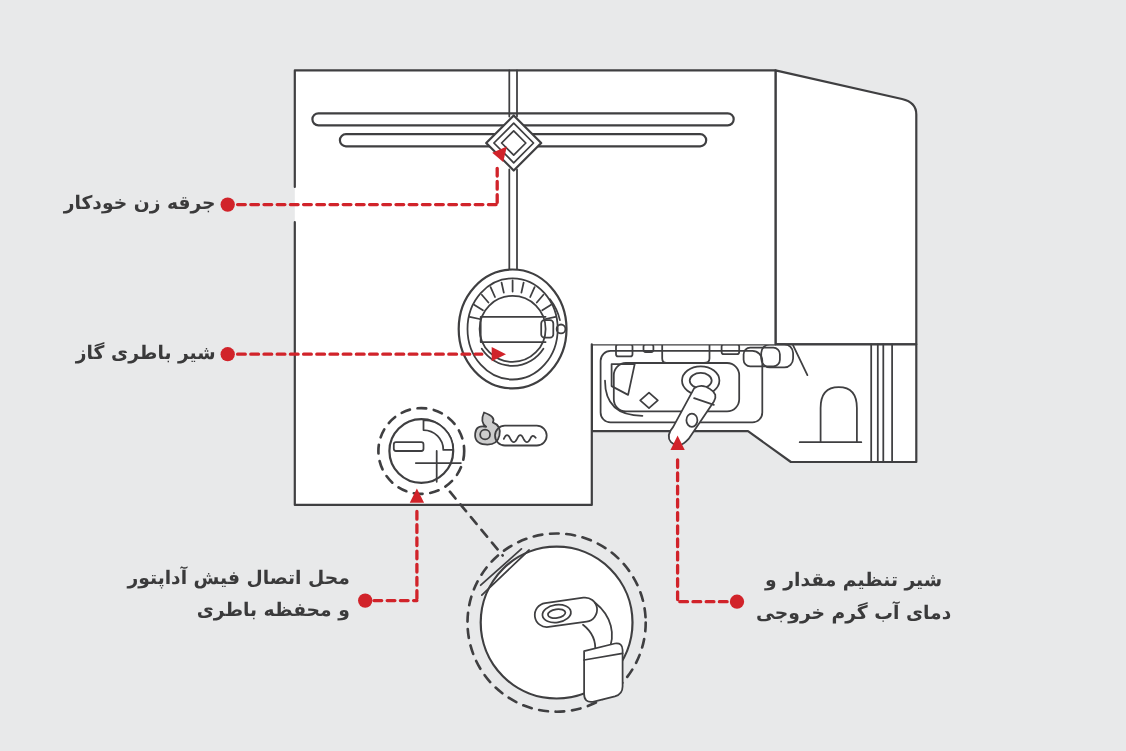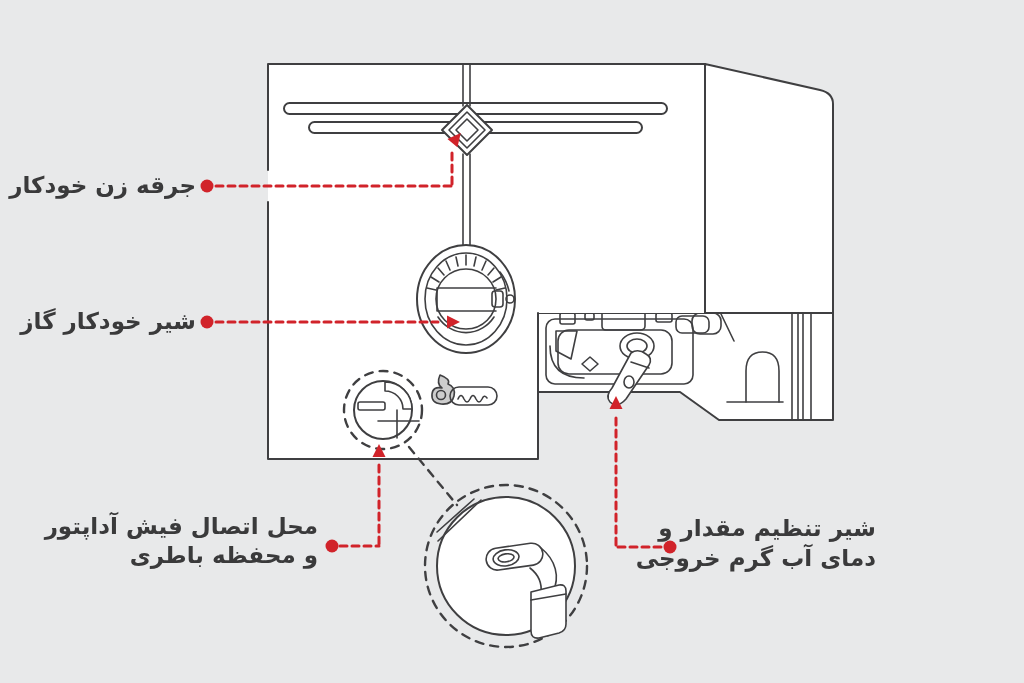--- a/index.html
+++ b/index.html
@@ -16,21 +16,21 @@
   .outline-thin{stroke:var(--line);stroke-width:1.6;fill:none;stroke-linejoin:round;stroke-linecap:round;}
   .filled{fill:var(--body);}
   .nofill{fill:none;}
   .dashed-ring{stroke:var(--line);stroke-width:2.4;fill:none;stroke-dasharray:8 7;stroke-linecap:round;}
   .red-dash{stroke:var(--red);stroke-width:3;fill:none;stroke-dasharray:7 5;stroke-linecap:round;}
   .red-fill{fill:var(--red);stroke:none;}
   .logo-stroke{stroke:var(--line);stroke-width:1.6;fill:#4a4a4c;fill-opacity:.28;stroke-linejoin:round;}
   
   .label{
     position:absolute;direction:rtl;color:var(--label);
-    font-size:23px;font-weight:bold;line-height:22px;white-space:nowrap;
+    font-size:17px;font-weight:bold;line-height:22px;white-space:nowrap;
   }
   .label .ln{white-space:nowrap;}
   #label-igniter{right:828px;top:174px;text-align:right;}
   #label-gas-valve{right:828px;top:310px;text-align:right;}
   #label-adapter-battery{right:706px;top:512px;text-align:right;line-height:29px;}
   #label-water-valve{left:676px;top:513px;width:200px;text-align:center;line-height:30px;}
 </style>
 </head>
 <body>
 
@@ -154,21 +154,21 @@
 
     <g>
       <circle class="red-fill" cx="670" cy="547" r="6.5"></circle>
       <path class="red-dash" d="M 661,547 H 616 M 616,545 V 413"></path>
       <path class="red-fill" transform="translate(616,405)" d="M 0,-9 L -6.5,4 L 6.5,4 Z"></path>
     </g>
   </svg>
 
   <div class="label" id="label-igniter">جرقه زن خودکار</div>
 
-  <div class="label" id="label-gas-valve">شیر خودکار گاز</div>
+  <div class="label" id="label-gas-valve">شیر باطری گاز</div>
 
   <div class="label" id="label-water-valve">
     <div class="ln">شیر تنظیم مقدار و</div>
     <div class="ln">دمای آب گرم خروجی</div>
   </div>
 
   <div class="label" id="label-adapter-battery">
     <div class="ln">محل اتصال فیش آداپتور</div>
     <div class="ln">و محفظه باطری</div>
   </div>

